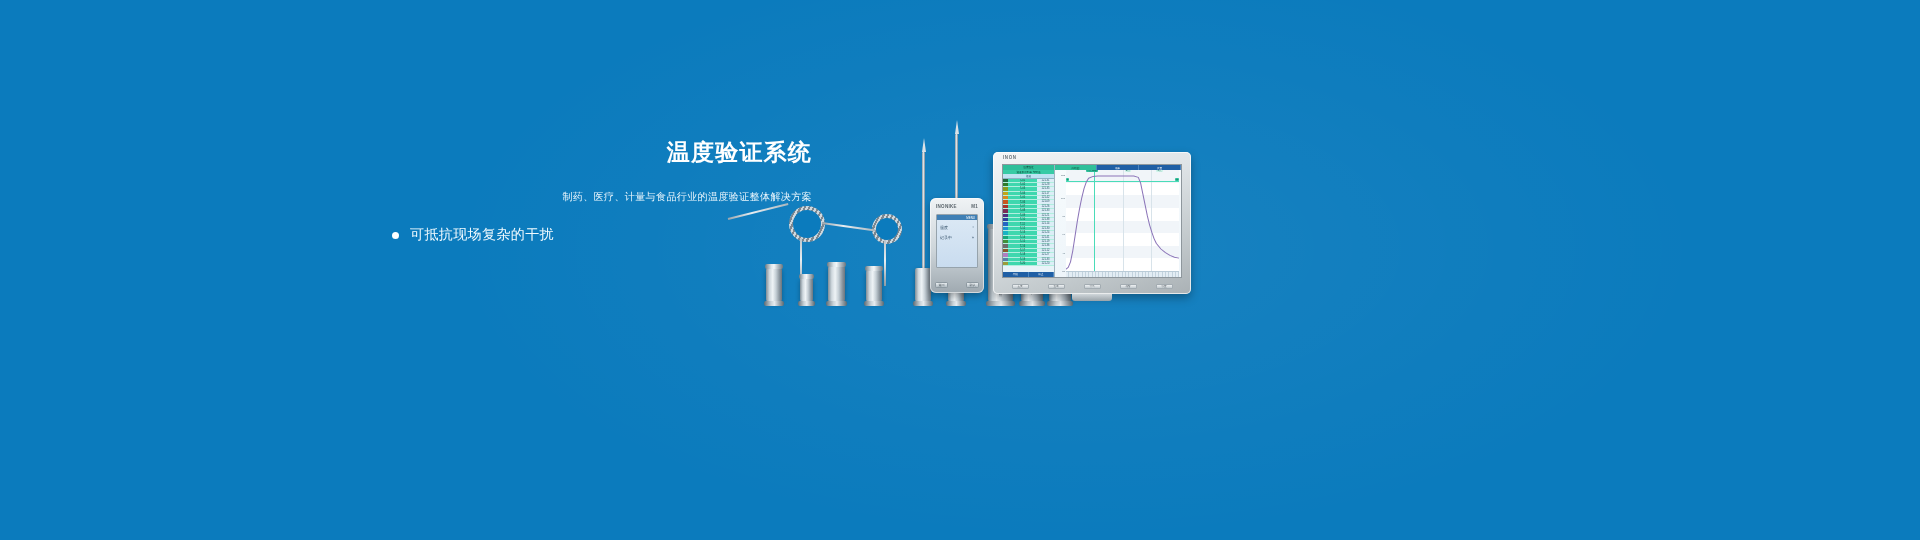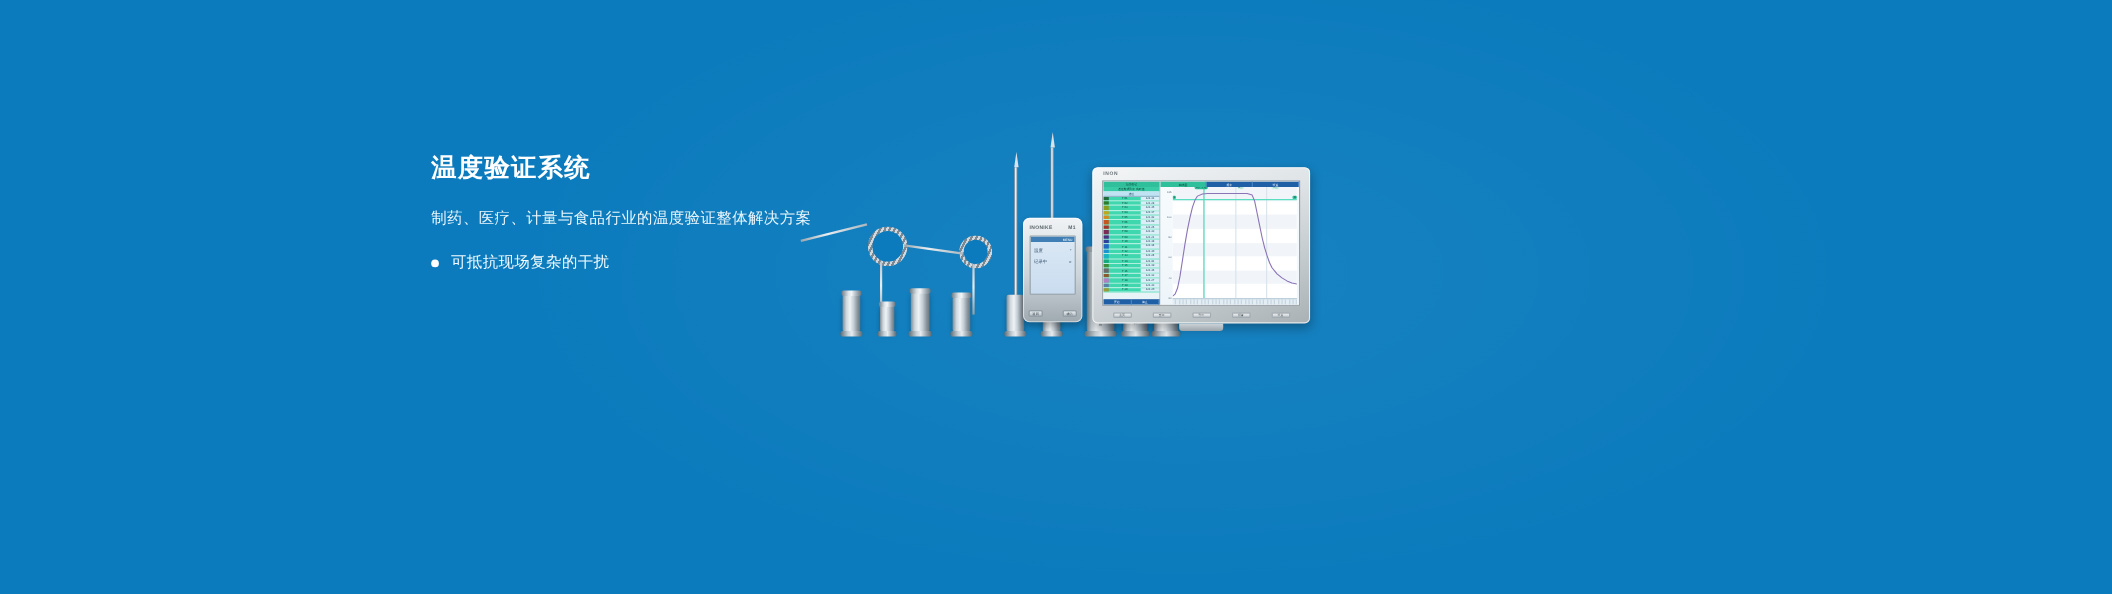--- a/index.html
+++ b/index.html
@@ -20,32 +20,33 @@
     position:absolute; inset:0;
     background:radial-gradient(ellipse 900px 420px at 56% 46%, rgba(255,255,255,.055) 0%, rgba(255,255,255,0) 70%);
     pointer-events:none;
   }
 
   
   .copy {
     position:absolute;
     left:392px; top:140px;
     width:420px;
+    text-align:right;
   }
   .headline {
     color:#ffffff;
     font-size:23px;
     font-weight:bold;
     letter-spacing:1.2px;
     line-height:1.1;
     white-space:nowrap;
   }
   .subhead {
     color:#eaf6fd;
-    font-size:14px;
+    font-size:10px;
     font-weight:normal;
     letter-spacing:.4px;
     margin-top:25px;
     white-space:nowrap;
   }
   .bullets { margin-top:22px; }
   .bullet {
     display:flex;
     align-items:center;
     margin-bottom:14px;

